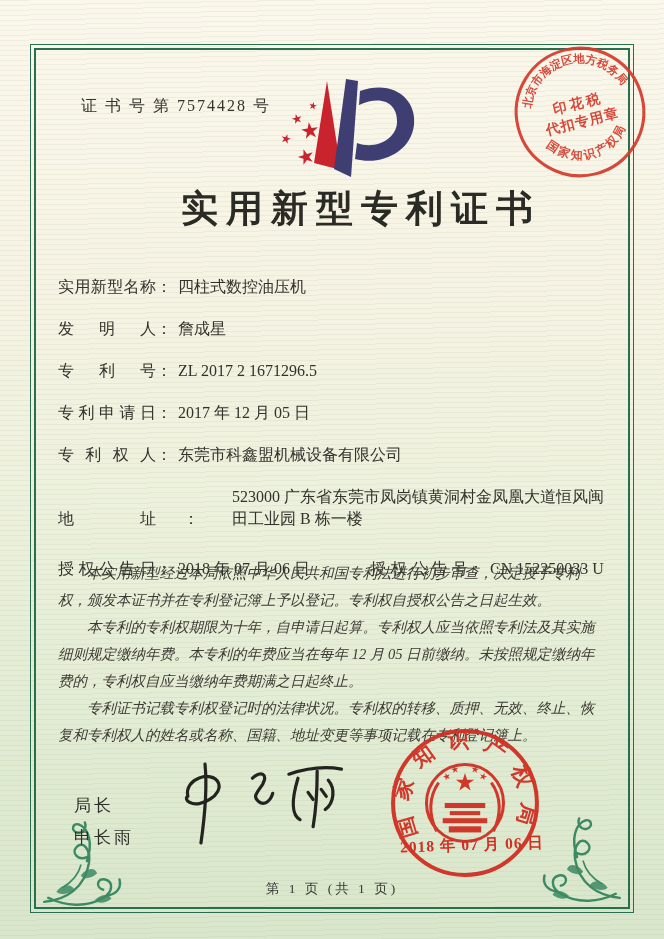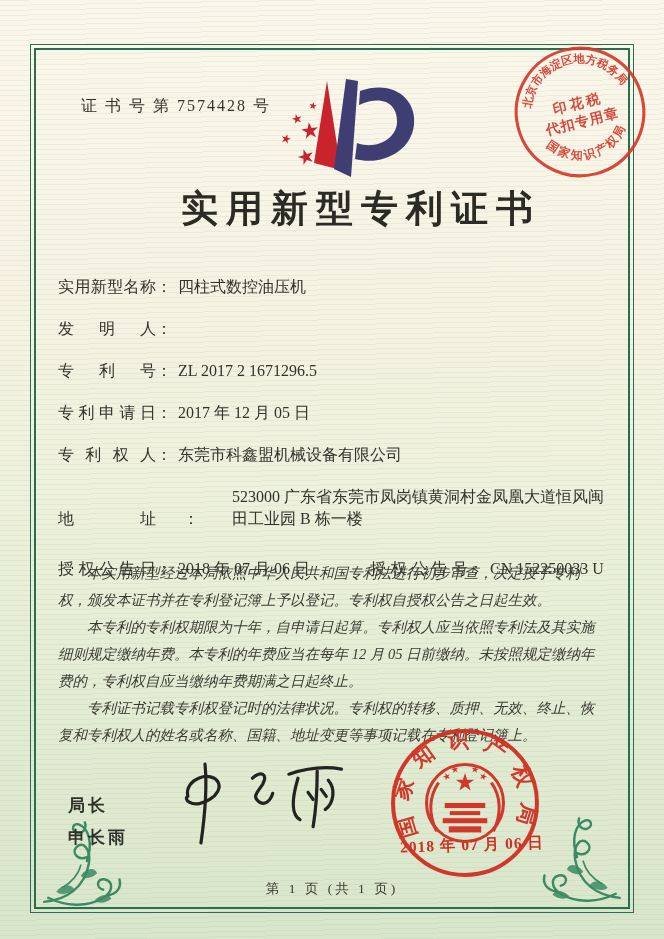--- a/index.html
+++ b/index.html
@@ -28,22 +28,22 @@
   .frow{display:flex;margin-bottom:20px;align-items:flex-end;}
   .lab{display:inline-block;width:98px;text-align:justify;text-align-last:justify;flex:none;color:#33322c;}
   .colon{flex:none;margin-right:6px;color:#33322c;}
   .val{flex:1;color:#33322c;}
   .grant{display:flex;margin-top:28px;font-family:Liberation Serif, serif;}
   .g1{display:flex;width:312px;}
   .g2{display:flex;flex:1;}
   .paras{position:absolute;left:58px;top:552px;width:550px;
     font-size:14.5px;line-height:27px;font-style:italic;color:#3b3a33;margin-top:8px;}
   .paras p{text-indent:2em;}
-  .signer{position:absolute;left:68px;top:790px;
-    font-family:"Liberation Sans", sans-serif;font-size:17px;font-weight:700;
+  .signer{position:absolute;left:74px;top:790px;
+    font-family:"Liberation Sans", sans-serif;font-size:17px;font-weight:400;
     letter-spacing:3px;color:#30302a;line-height:32px;}
   .signature{position:absolute;left:158px;top:756px;}
   .seal{position:absolute;left:388px;top:726px;opacity:.95;}
   .seal-date{position:absolute;left:400px;top:835px;font-size:15.5px;letter-spacing:1px;
     color:var(--seal-red);transform:rotate(-2deg);font-weight:600;white-space:nowrap;}
   .footer{position:absolute;left:0;right:0;top:880px;text-align:center;
     font-size:13.5px;letter-spacing:3px;color:#3a3933;}
   .orn{position:absolute;}
   .orn.left{left:36px;top:798px;}
   .orn.right{right:36px;top:794px;transform:scaleX(-1);}
@@ -121,20 +121,21 @@
 
 <div class="fields">
   <div class="frow">
     <span class="lab">实用新型名称</span>
       <span class="colon">：</span>
       <span class="val">四柱式数控油压机</span>
   </div>
   <div class="frow">
     <span class="lab">发明人</span>
       <span class="colon">：</span>
+      <span class="val">詹成星</span>
   </div>
   <div class="frow">
     <span class="lab">专利号</span>
       <span class="colon">：</span>
       <span class="val">ZL 2017 2 1671296.5</span>
   </div>
   <div class="frow">
     <span class="lab">专利申请日</span>
       <span class="colon">：</span>
       <span class="val">2017 年 12 月 05 日</span>

